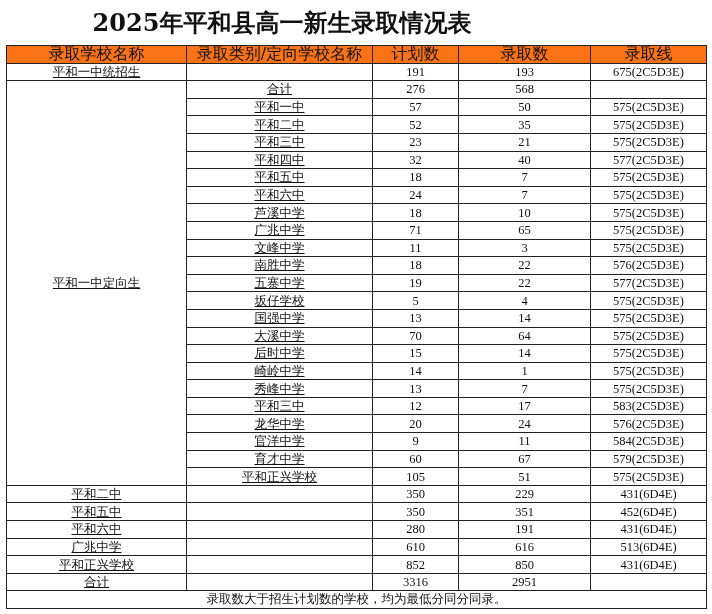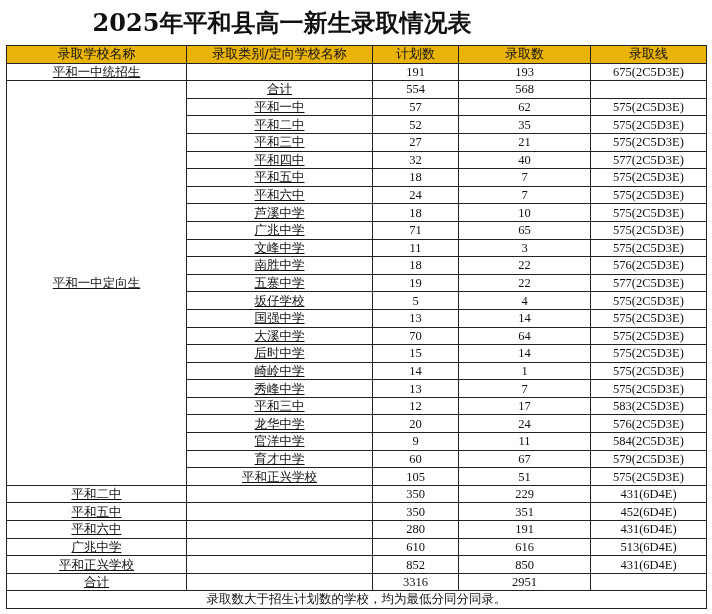--- a/index.html
+++ b/index.html
@@ -1,20 +1,20 @@
 <!DOCTYPE html>
 <html><head>
 <meta charset="utf-8">
 <style>
   html, body { margin: 0; padding: 0; background: #ffffff; }
   body { width: 712px; height: 614px; overflow: hidden; font-family: "DejaVu Serif", "Liberation Serif", serif; color: #111; }
   .title { position: absolute; left: 0; top: 6px; width: 564px; text-align: center; font-family: "DejaVu Serif", "Liberation Serif", serif; font-weight: bold; font-size: 24px; letter-spacing: 0px; line-height: 34px; }
   table.t { position: absolute; left: 6px; top: 45px; border-collapse: collapse; table-layout: fixed; width: 700px; }
   table.t td, table.t th { border: 1px solid #222; padding: 0; height: 16.6px; line-height: 16px; font-size: 12.5px; text-align: center; white-space: nowrap; overflow: hidden; font-weight: normal; }
-  table.t th { background: #eab308; font-family: "DejaVu Sans", "Liberation Sans", sans-serif; font-size: 13px; }
+  table.t th { background: #f97316; font-family: "DejaVu Sans", "Liberation Sans", sans-serif; font-size: 16px; }
   td.cn { font-family: "DejaVu Sans", "Liberation Sans", sans-serif; font-size: 12.5px; text-decoration: underline; }
   td.num { font-family: "Liberation Serif", "DejaVu Serif", serif; font-size: 13px; }
   td.note { font-family: Liberation Mono, monospace; font-size: 12.5px; }
   col.c1 { width: 180px; } col.c2 { width: 186px; } col.c3 { width: 86px; } col.c4 { width: 132px; } col.c5 { width: 116px; }
 </style>
 </head>
 <body>
 
 <div class="title">2025年平和县高一新生录取情况表</div>
 
@@ -39,39 +39,39 @@
     <tr>
       <td class="cn">平和一中统招生</td>
       <td class="cn"></td>
       <td class="num">191</td>
       <td class="num">193</td>
       <td class="num">675(2C5D3E)</td>
     </tr>
     <tr>
       <td class="cn" rowspan="23">平和一中定向生</td>
       <td class="cn">合计</td>
-      <td class="num">554</td>
+      <td class="num">276</td>
       <td class="num">568</td>
       <td class="num"></td>
     </tr>
   <tr>
         <td class="cn">平和一中</td>
         <td class="num">57</td>
-        <td class="num">62</td>
+        <td class="num">50</td>
         <td class="num">575(2C5D3E)</td>
       </tr>
       <tr>
         <td class="cn">平和二中</td>
         <td class="num">52</td>
         <td class="num">35</td>
         <td class="num">575(2C5D3E)</td>
       </tr>
       <tr>
         <td class="cn">平和三中</td>
-        <td class="num">27</td>
+        <td class="num">23</td>
         <td class="num">21</td>
         <td class="num">575(2C5D3E)</td>
       </tr>
       <tr>
         <td class="cn">平和四中</td>
         <td class="num">32</td>
         <td class="num">40</td>
         <td class="num">577(2C5D3E)</td>
       </tr>
       <tr>

